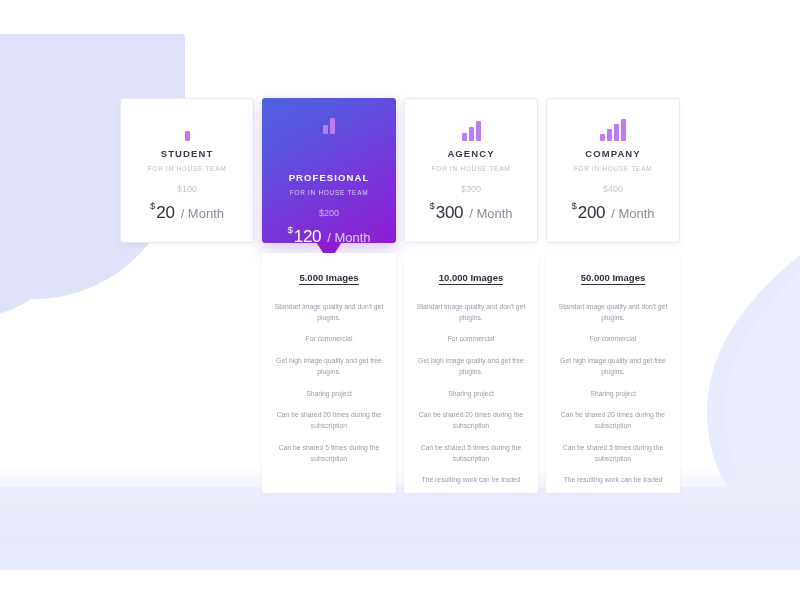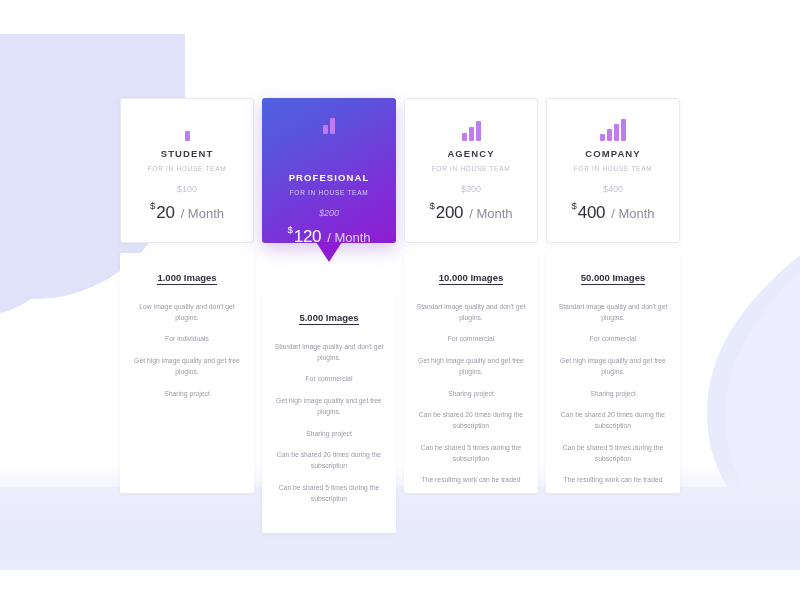--- a/index.html
+++ b/index.html
@@ -75,21 +75,21 @@
 
   .plan-sub {
     margin-top:6px; font-size:6.5px; letter-spacing:.7px;
     color:#bcbcc8; text-transform:uppercase;
   }
   .featured .plan-sub { color:#d7cdf4; }
 
   .old-price {
     margin-top:12px; font-size:9px; color:#c4c4d0;
   }
-  .featured .old-price { color:#c9b9ee;font-style:italic; }
+  .featured .old-price { color:#c9b9ee; }
 
   .price-row {
     margin-top:9px; display:flex; align-items:baseline; color:#2f2f3d;
   }
   .featured .price-row { color:#ffffff; }
   .cur { font-size:9.5px; position:relative; top:-9px; margin-right:1px; }
   .amt { font-size:17px; letter-spacing:-.3px; }
   .per { font-size:13px; color:#8c8c9a; margin-left:6px; }
   .featured .per { color:#ddd2f7; }
 
@@ -97,21 +97,21 @@
   .features { position:absolute; left:120px; top:253px; width:568px; height:240px; }
   .fcard {
     position:absolute; top:0; width:134px; height:240px;
     background:#ffffff;
     border-radius:2px;
     box-shadow:0 1px 5px rgba(90,95,150,.07);
     padding:14px 8px 0;
     text-align:center;
   }
   .fcard.c0 { left:0; }
-  .fcard.c1 { left:142px;margin-top:40px; }
+  .fcard.c1 { left:142px; }
   .fcard.c2 { left:284px; }
   .fcard.c3 { left:426px; }
 
   .f-title {
     font-size:9.5px; font-weight:bold; color:#2f2f3d;
     border-bottom:1px solid #2f2f3d; display:inline-block;
     padding-bottom:1px; margin-bottom:17px;
   }
   .f-item {
     font-size:6.8px; line-height:1.58; color:#9a9aa8;
@@ -170,55 +170,46 @@
       <div class="bars">
           <i style="height: 8px;"></i>
           <i style="height: 14px;"></i>
           <i style="height: 20px;"></i>
         </div>
       <div class="plan-name">AGENCY</div>
       <div class="plan-sub">FOR IN HOUSE TEAM</div>
       <div class="old-price">$300</div>
       <div class="price-row">
         <span class="cur">$</span>
-        <span class="amt">200</span>
+        <span class="amt">300</span>
         <span class="per">/ Month</span>
       </div>
     </div>
 
     <div class="pcard c3">
       <div class="bars">
           <i style="height: 7px;"></i>
           <i style="height: 12px;"></i>
           <i style="height: 17px;"></i>
           <i style="height: 22px;"></i>
         </div>
       <div class="plan-name">COMPANY</div>
       <div class="plan-sub">FOR IN HOUSE TEAM</div>
       <div class="old-price">$400</div>
       <div class="price-row">
         <span class="cur">$</span>
-        <span class="amt">400</span>
+        <span class="amt">200</span>
         <span class="per">/ Month</span>
       </div>
     </div>
 
   </div>
 
   <div class="features">
 
-    <div class="fcard c0">
-      <div class="f-title">1.000 Images</div>
-      <div>
-          <div class="f-item">Low image quality and don't get plugins.</div>
-          <div class="f-item">For individuals</div>
-          <div class="f-item">Get high image quality and get free plugins.</div>
-          <div class="f-item">Sharing project</div>
-        </div>
-    </div>
 
     <div class="fcard c1">
       <div class="f-title">5.000 Images</div>
       <div>
           <div class="f-item">Standart image quality and don't get plugins.</div>
           <div class="f-item">For commercial</div>
           <div class="f-item">Get high image quality and get free plugins.</div>
           <div class="f-item">Sharing project</div>
           <div class="f-item">Can be shared 20 times during the subscription</div>
           <div class="f-item">Can be shared 5 times during the subscription</div>

